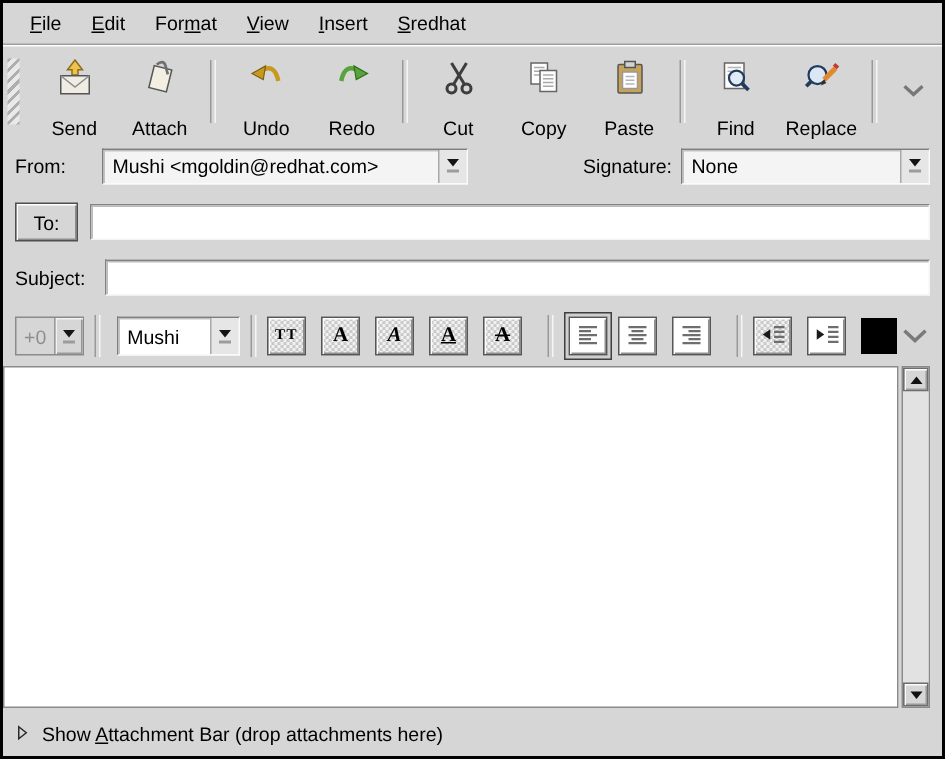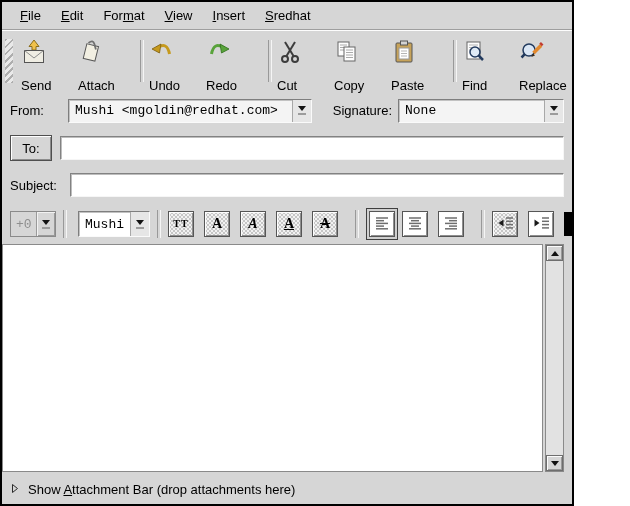--- a/index.html
+++ b/index.html
@@ -1,32 +1,32 @@
 <!DOCTYPE html>
 <html><head>
 <meta charset="utf-8">
 <style>
   html,body{margin:0;padding:0;background:#fff;}
   .window{
-    width:574px;height:506px;box-sizing:border-box;
+    width:630px;height:506px;box-sizing:border-box;
     border:2px solid #000;background:#d6d6d6;
     display:flex;flex-direction:column;
     font-family:"Liberation Sans",sans-serif;font-size:13px;color:#000;
     overflow:hidden;
   }
   
   .menubar{height:27px;flex:none;display:flex;align-items:center;padding-left:8px;
     border-bottom:1px solid #9e9e9e;box-shadow:0 1px 0 #fdfdfd;}
   .menu-item{padding:4px 10px;cursor:default;white-space:nowrap;}
   .mn-key{text-decoration:underline;}
   
   .toolbar{height:57px;flex:none;display:flex;align-items:center;padding:2px 8px 2px 3px;}
   .tb-handle{width:8px;height:44px;margin-right:8px;flex:none;
     background:repeating-linear-gradient(135deg,#aeaeae 0 2px,#e9e9e9 2px 5px);}
-  .tbtn{width:57px;height:50px;flex:none;display:flex;flex-direction:column;align-items:flex-start;
+  .tbtn{width:57px;height:50px;flex:none;display:flex;flex-direction:column;align-items:center;
     justify-content:flex-start;padding-top:3px;box-sizing:border-box;gap:14px;}
   .tbtn .ticon{height:27px;display:flex;align-items:center;justify-content:center;}
   .tlabel{font-size:13px;line-height:14px;}
   .vsep{width:2px;height:42px;flex:none;border-left:1px solid #999;border-right:1px solid #f5f5f5;margin:0 5px;}
   .tb-overflow{margin-left:auto;align-self:center;padding:4px;}
   
   .hdr-row{flex:none;display:flex;align-items:center;padding:3px 8px;}
   .row-from{height:33px;}
   .row-to{height:30px;}
   .row-subject{height:32px;}
@@ -35,21 +35,21 @@
   .lbl-subject{width:46px;}
   .entry{flex:1;height:22px;background:#fff;border:1px solid #828282;
     border-bottom-color:#f6f6f6;border-right-color:#f6f6f6;
     box-shadow:inset 1px 1px 0 #bdbdbd;padding:0 4px;font:13px "Liberation Sans",sans-serif;outline:none;}
   .to-btn{flex:none;width:42px;height:26px;margin-right:8px;background:#d6d6d6;
     border:1px solid #4f4f4f;box-shadow:inset 1px 1px 0 #fff,inset -1px -1px 0 #8c8c8c;
     font:13px "Liberation Sans",sans-serif;cursor:default;}
   .combo{display:flex;align-items:stretch;height:24px;background:#f4f4f4;
     border:1px solid #7e7e7e;border-bottom-color:#fafafa;border-right-color:#fafafa;
     box-shadow:inset 1px 1px 0 #c2c2c2;box-sizing:border-box;cursor:default;}
-  .combo .cval{flex:1;display:flex;align-items:center;padding:0 6px;white-space:nowrap;overflow:hidden;font-family:Liberation Mono, monospace;}
+  .combo .cval{flex:1;display:flex;align-items:center;padding:0 6px;white-space:nowrap;overflow:hidden;}
   .combo .acell{width:18px;flex:none;border-left:1px solid #a8a8a8;background:#e6e6e6;
     display:flex;align-items:center;justify-content:center;}
   .cind{display:flex;flex-direction:column;align-items:center;gap:2px;}
   .cind-tri{width:0;height:0;border-left:4px solid transparent;border-right:4px solid transparent;border-top:5px solid #141414;}
   .cind-bar{width:8px;height:2px;background:#9c9c9c;}
   .combo-from{width:244px;flex:none;}
   .sig-label{margin-left:auto;padding-right:6px;}
   .combo-sig{width:166px;flex:none;}
   
   .fmtbar{height:40px;flex:none;display:flex;align-items:center;padding:0 8px;}

